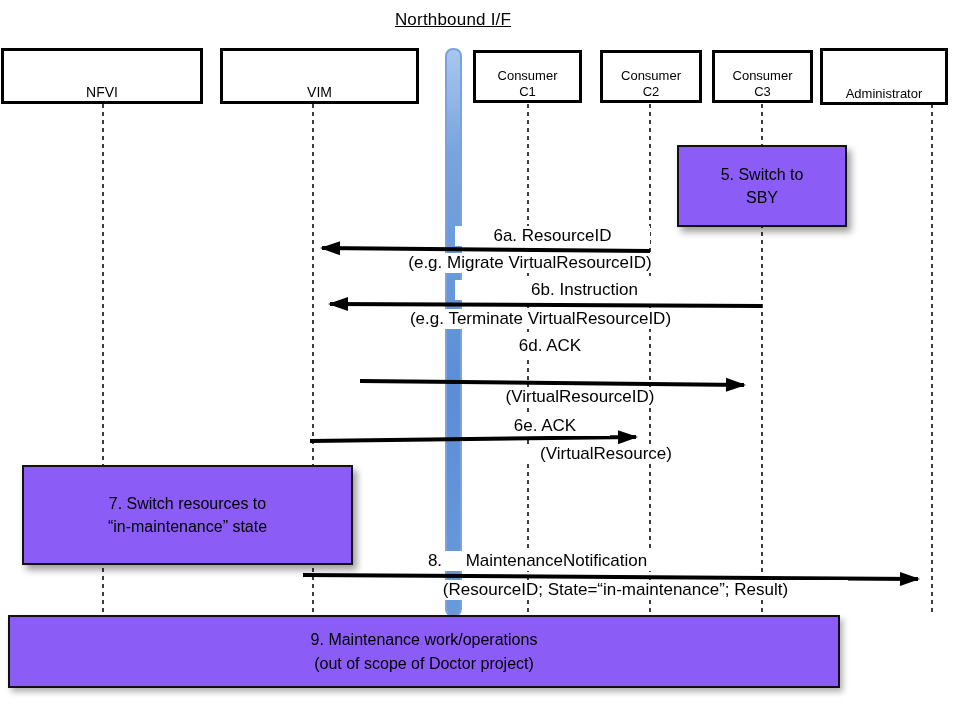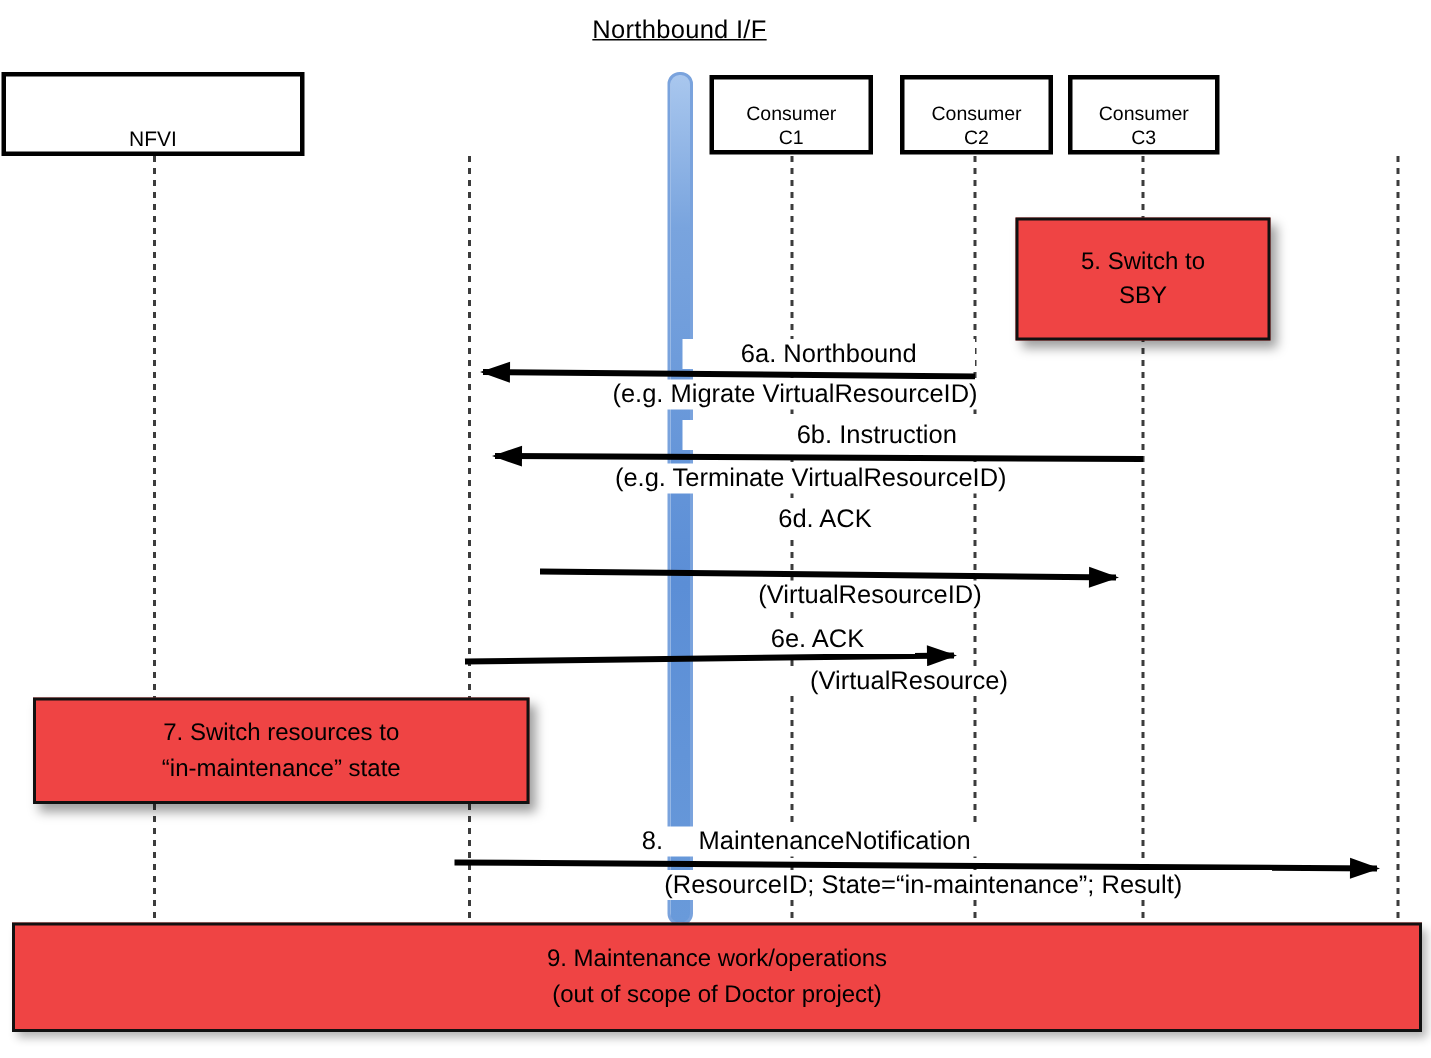--- a/index.html
+++ b/index.html
@@ -19,21 +19,21 @@
   .actor.small{font-size:13px;}
   .lifeline{
     position:absolute;width:2px;
     background:repeating-linear-gradient(180deg,#3c3c3c 0 4px,transparent 4px 8px);
   }
   .nbar{
     position:absolute;box-sizing:border-box;border:2px solid #7aa3dd;border-radius:8px;
     background:linear-gradient(180deg,#a9c7ee 0%,#79a4de 18%,#5b8ed6 60%,#699ada 100%);
   }
   .note{
-    position:absolute;box-sizing:border-box;background:#ef4444;border:2px solid #111;
+    position:absolute;box-sizing:border-box;background:#8b5cf6;border:2px solid #111;
     display:flex;flex-direction:column;align-items:center;justify-content:center;
     text-align:center;font-size:16px;line-height:1.45;
     box-shadow:4px 5px 7px rgba(0,0,0,0.38);
   }
   .note.flat{box-shadow:3px 4px 6px rgba(0,0,0,0.3);}
   .msg{
     position:absolute;text-align:center;font-size:17px;line-height:1.2;
     background:#fff;white-space:nowrap;
   }
   svg.arrows{position:absolute;left:0;top:0;}
@@ -50,63 +50,69 @@
   <div class="lifeline" style="left:527px;top:104px;height:511px;"></div>
   <div class="lifeline" style="left:649px;top:104px;height:511px;"></div>
   <div class="lifeline" style="left:761px;top:104px;height:511px;"></div>
   <div class="lifeline" style="left:931px;top:104px;height:511px;"></div>
 
   <div class="nbar" style="left:445px;top:48px;width:17px;height:569px;"></div>
 
   <div class="actor big" style="left:1px;top:48px;width:202px;height:56px;">
     <span>NFVI</span>
   </div>
+  <div class="actor big" style="left:220px;top:48px;width:199px;height:56px;">
+    <span>VIM</span>
+  </div>
   <div class="actor small" style="left:473px;top:50px;width:109px;height:53px;">
     <span>Consumer</span>
     <span>C1</span>
   </div>
   <div class="actor small" style="left:600px;top:50px;width:102px;height:53px;">
     <span>Consumer</span>
     <span>C2</span>
   </div>
   <div class="actor small" style="left:712px;top:50px;width:101px;height:53px;">
     <span>Consumer</span>
     <span>C3</span>
   </div>
+  <div class="actor small" style="left:820px;top:48px;width:128px;height:57px;">
+    <span>Administrator</span>
+  </div>
 
   <div class="note" style="left:677px;top:145px;width:170px;height:82px;">
     <span>5. Switch to</span>
     <span>SBY</span>
   </div>
 
 
-  <div class="note" style="left:22px;top:465px;width:331px;height:71px;align-items:center;">
+  <div class="note" style="left:22px;top:465px;width:331px;height:100px;align-items:center;">
     <span>7. Switch resources to</span>
     <span>“in-maintenance” state</span>
   </div>
 
-  <div class="note flat" style="left:8px;top:615px;width:940px;height:73px;font-size:16px;">
+  <div class="note flat" style="left:8px;top:615px;width:832px;height:73px;font-size:16px;">
     <span>9. Maintenance work/operations</span>
     <span>(out of scope of Doctor project)</span>
   </div>
 
   <svg class="arrows" width="954" height="705">
     <defs>
       <marker id="ah" markerUnits="userSpaceOnUse" markerWidth="22" markerHeight="18" refX="19" refY="8" orient="auto">
         <path d="M1,1 L21,8 L1,15 z" fill="#000"></path>
       </marker>
     </defs>
     <line x1="650" y1="251" x2="322" y2="248" stroke="#000" stroke-width="4" marker-end="url(#ah)"></line>
     <line x1="762" y1="306" x2="330" y2="304" stroke="#000" stroke-width="4" marker-end="url(#ah)"></line>
     <line x1="360" y1="381" x2="744" y2="385" stroke="#000" stroke-width="4" marker-end="url(#ah)"></line>
     <line x1="310" y1="441" x2="636" y2="437" stroke="#000" stroke-width="4" marker-end="url(#ah)"></line>
     <line x1="303" y1="575" x2="918" y2="579" stroke="#000" stroke-width="4" marker-end="url(#ah)"></line>
   </svg>
 
-  <div class="msg" style="left:455px;top:226px;width:195px;">6a. Northbound</div>
+  <div class="msg" style="left:455px;top:226px;width:195px;">6a. ResourceID</div>
   <div class="msg" style="left:365px;top:253px;width:330px;">(e.g. Migrate VirtualResourceID)</div>
 
   <div class="msg" style="left:455px;top:280px;width:195px;padding-left:32px;">6b. Instruction</div>
   <div class="msg" style="left:368px;top:309px;width:345px;">(e.g. Terminate VirtualResourceID)</div>
 
   <div class="msg" style="left:485px;top:336px;width:130px;">6d. ACK</div>
   <div class="msg" style="left:480px;top:387px;width:200px;">(VirtualResourceID)</div>
 
   <div class="msg" style="left:480px;top:416px;width:130px;">6e. ACK</div>
   <div class="msg" style="left:480px;top:444px;width:192px;text-align:right;">(VirtualResource)</div>

